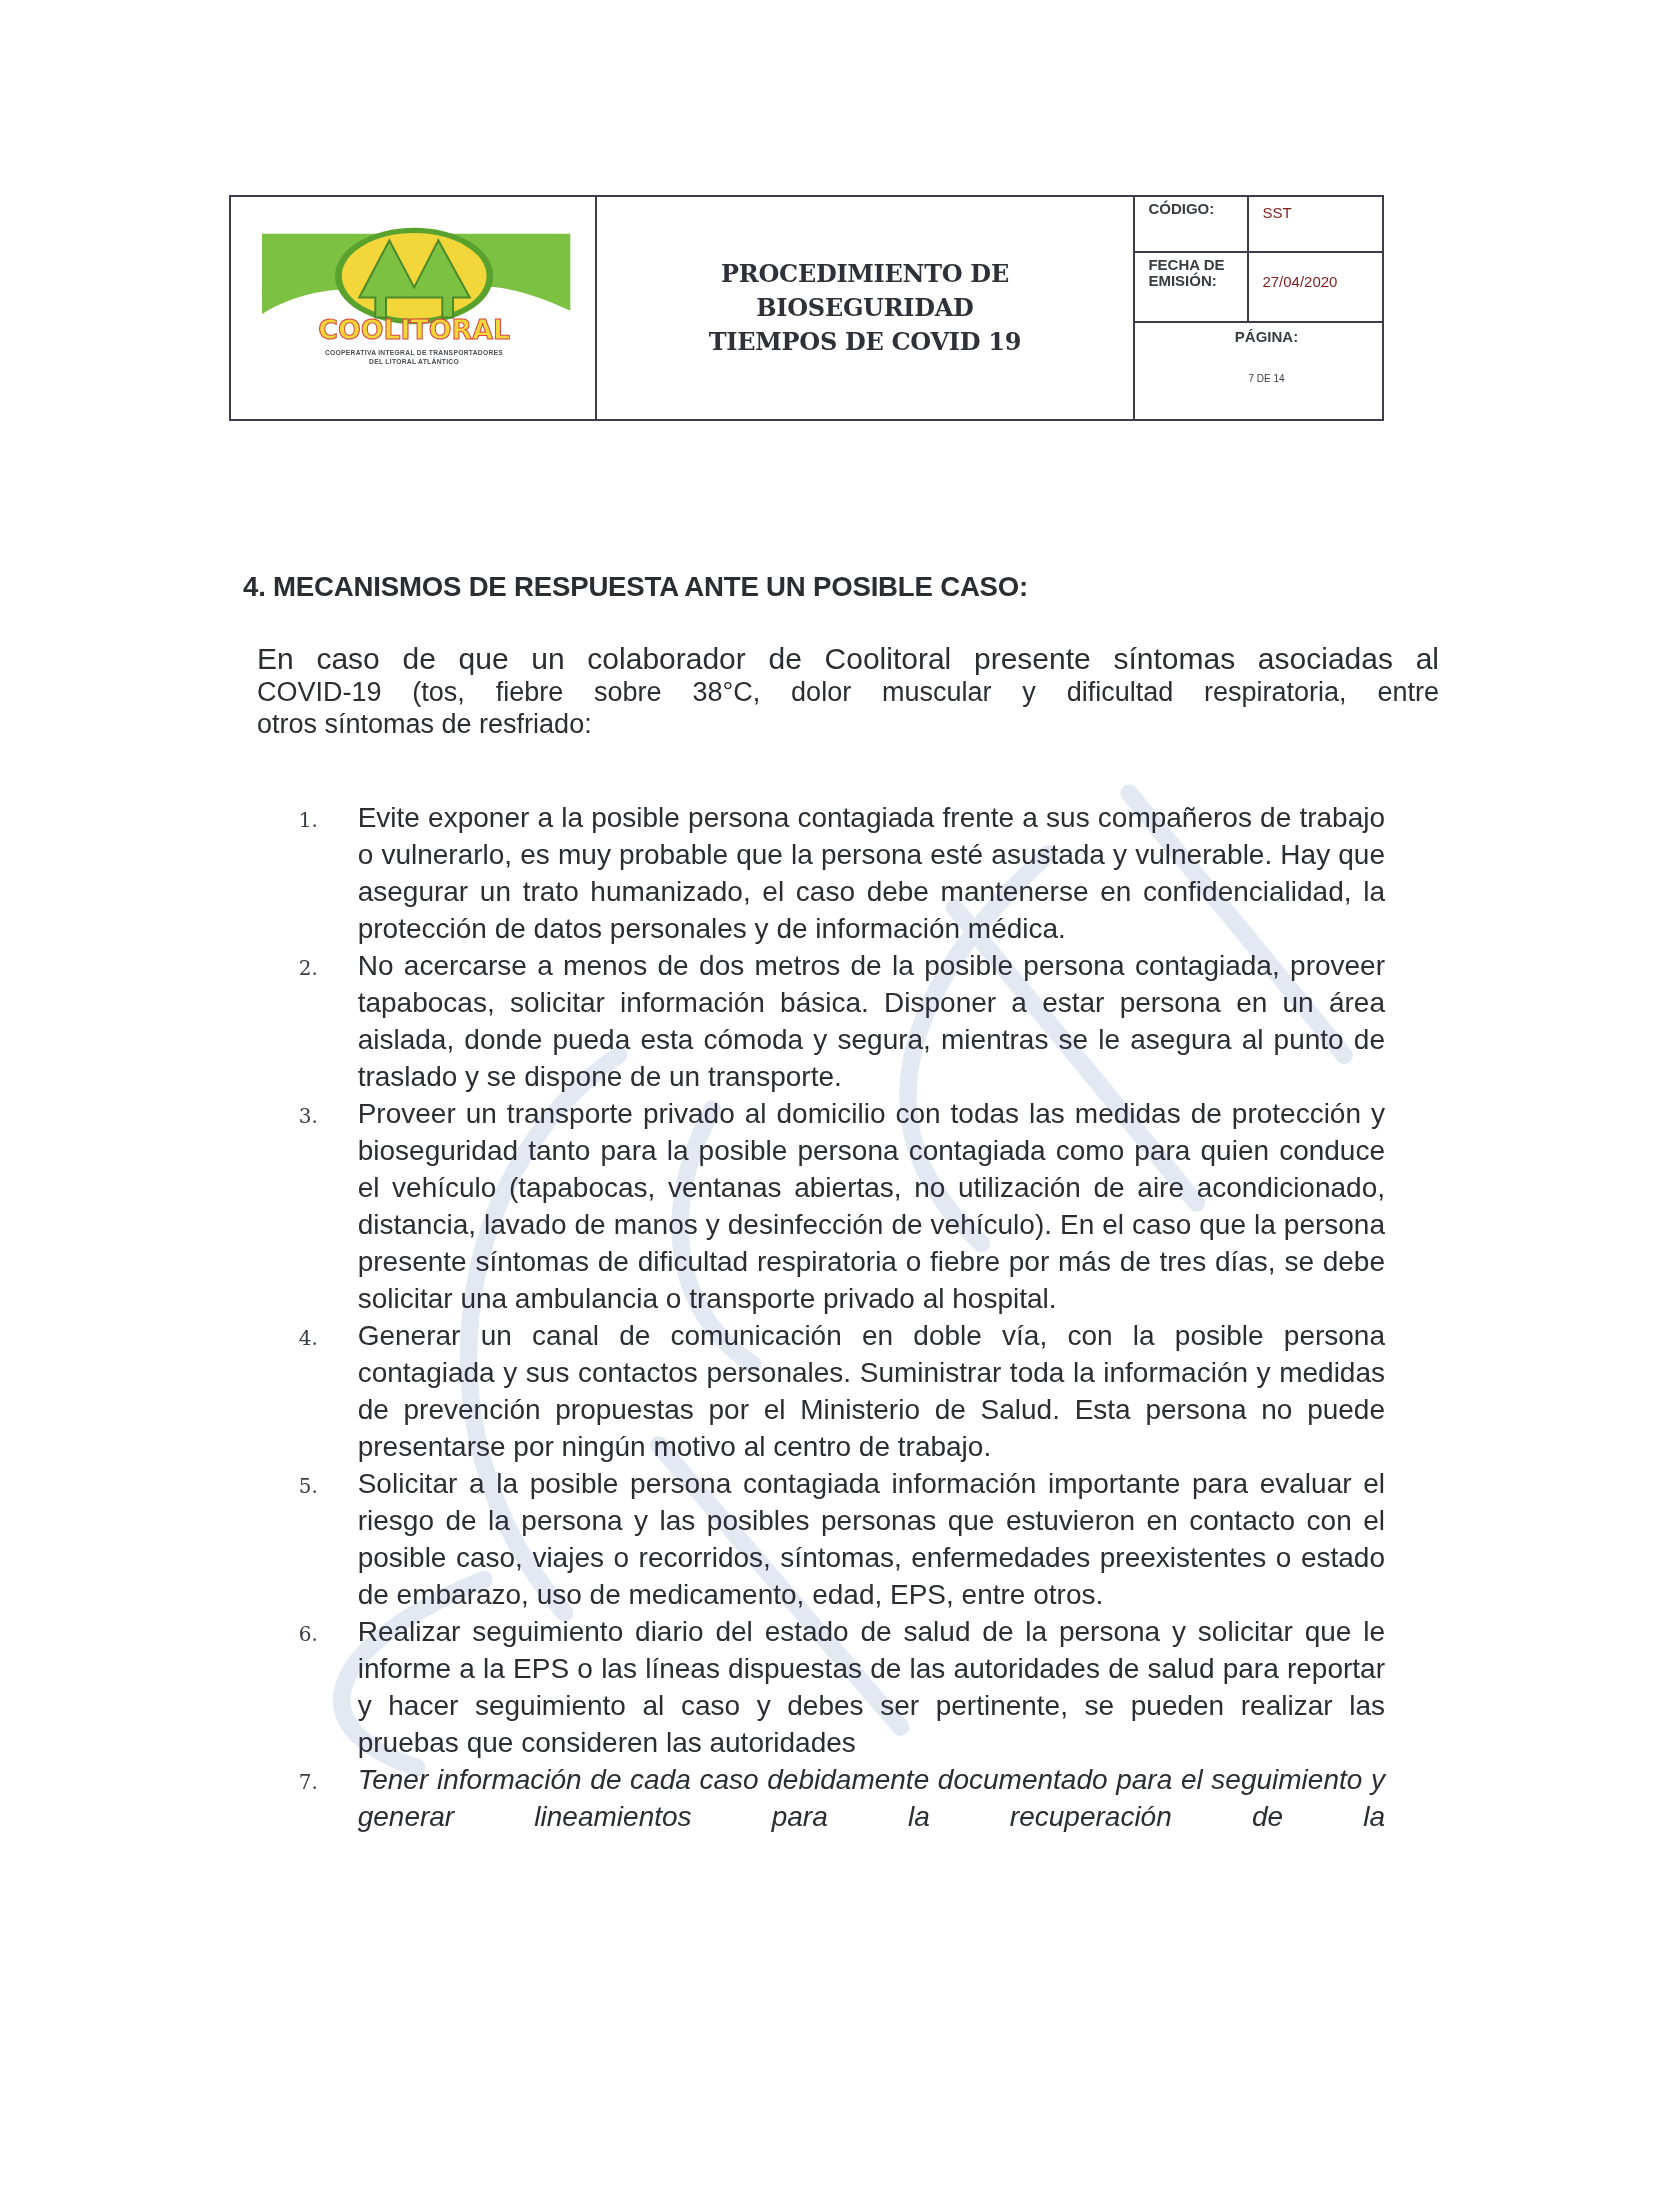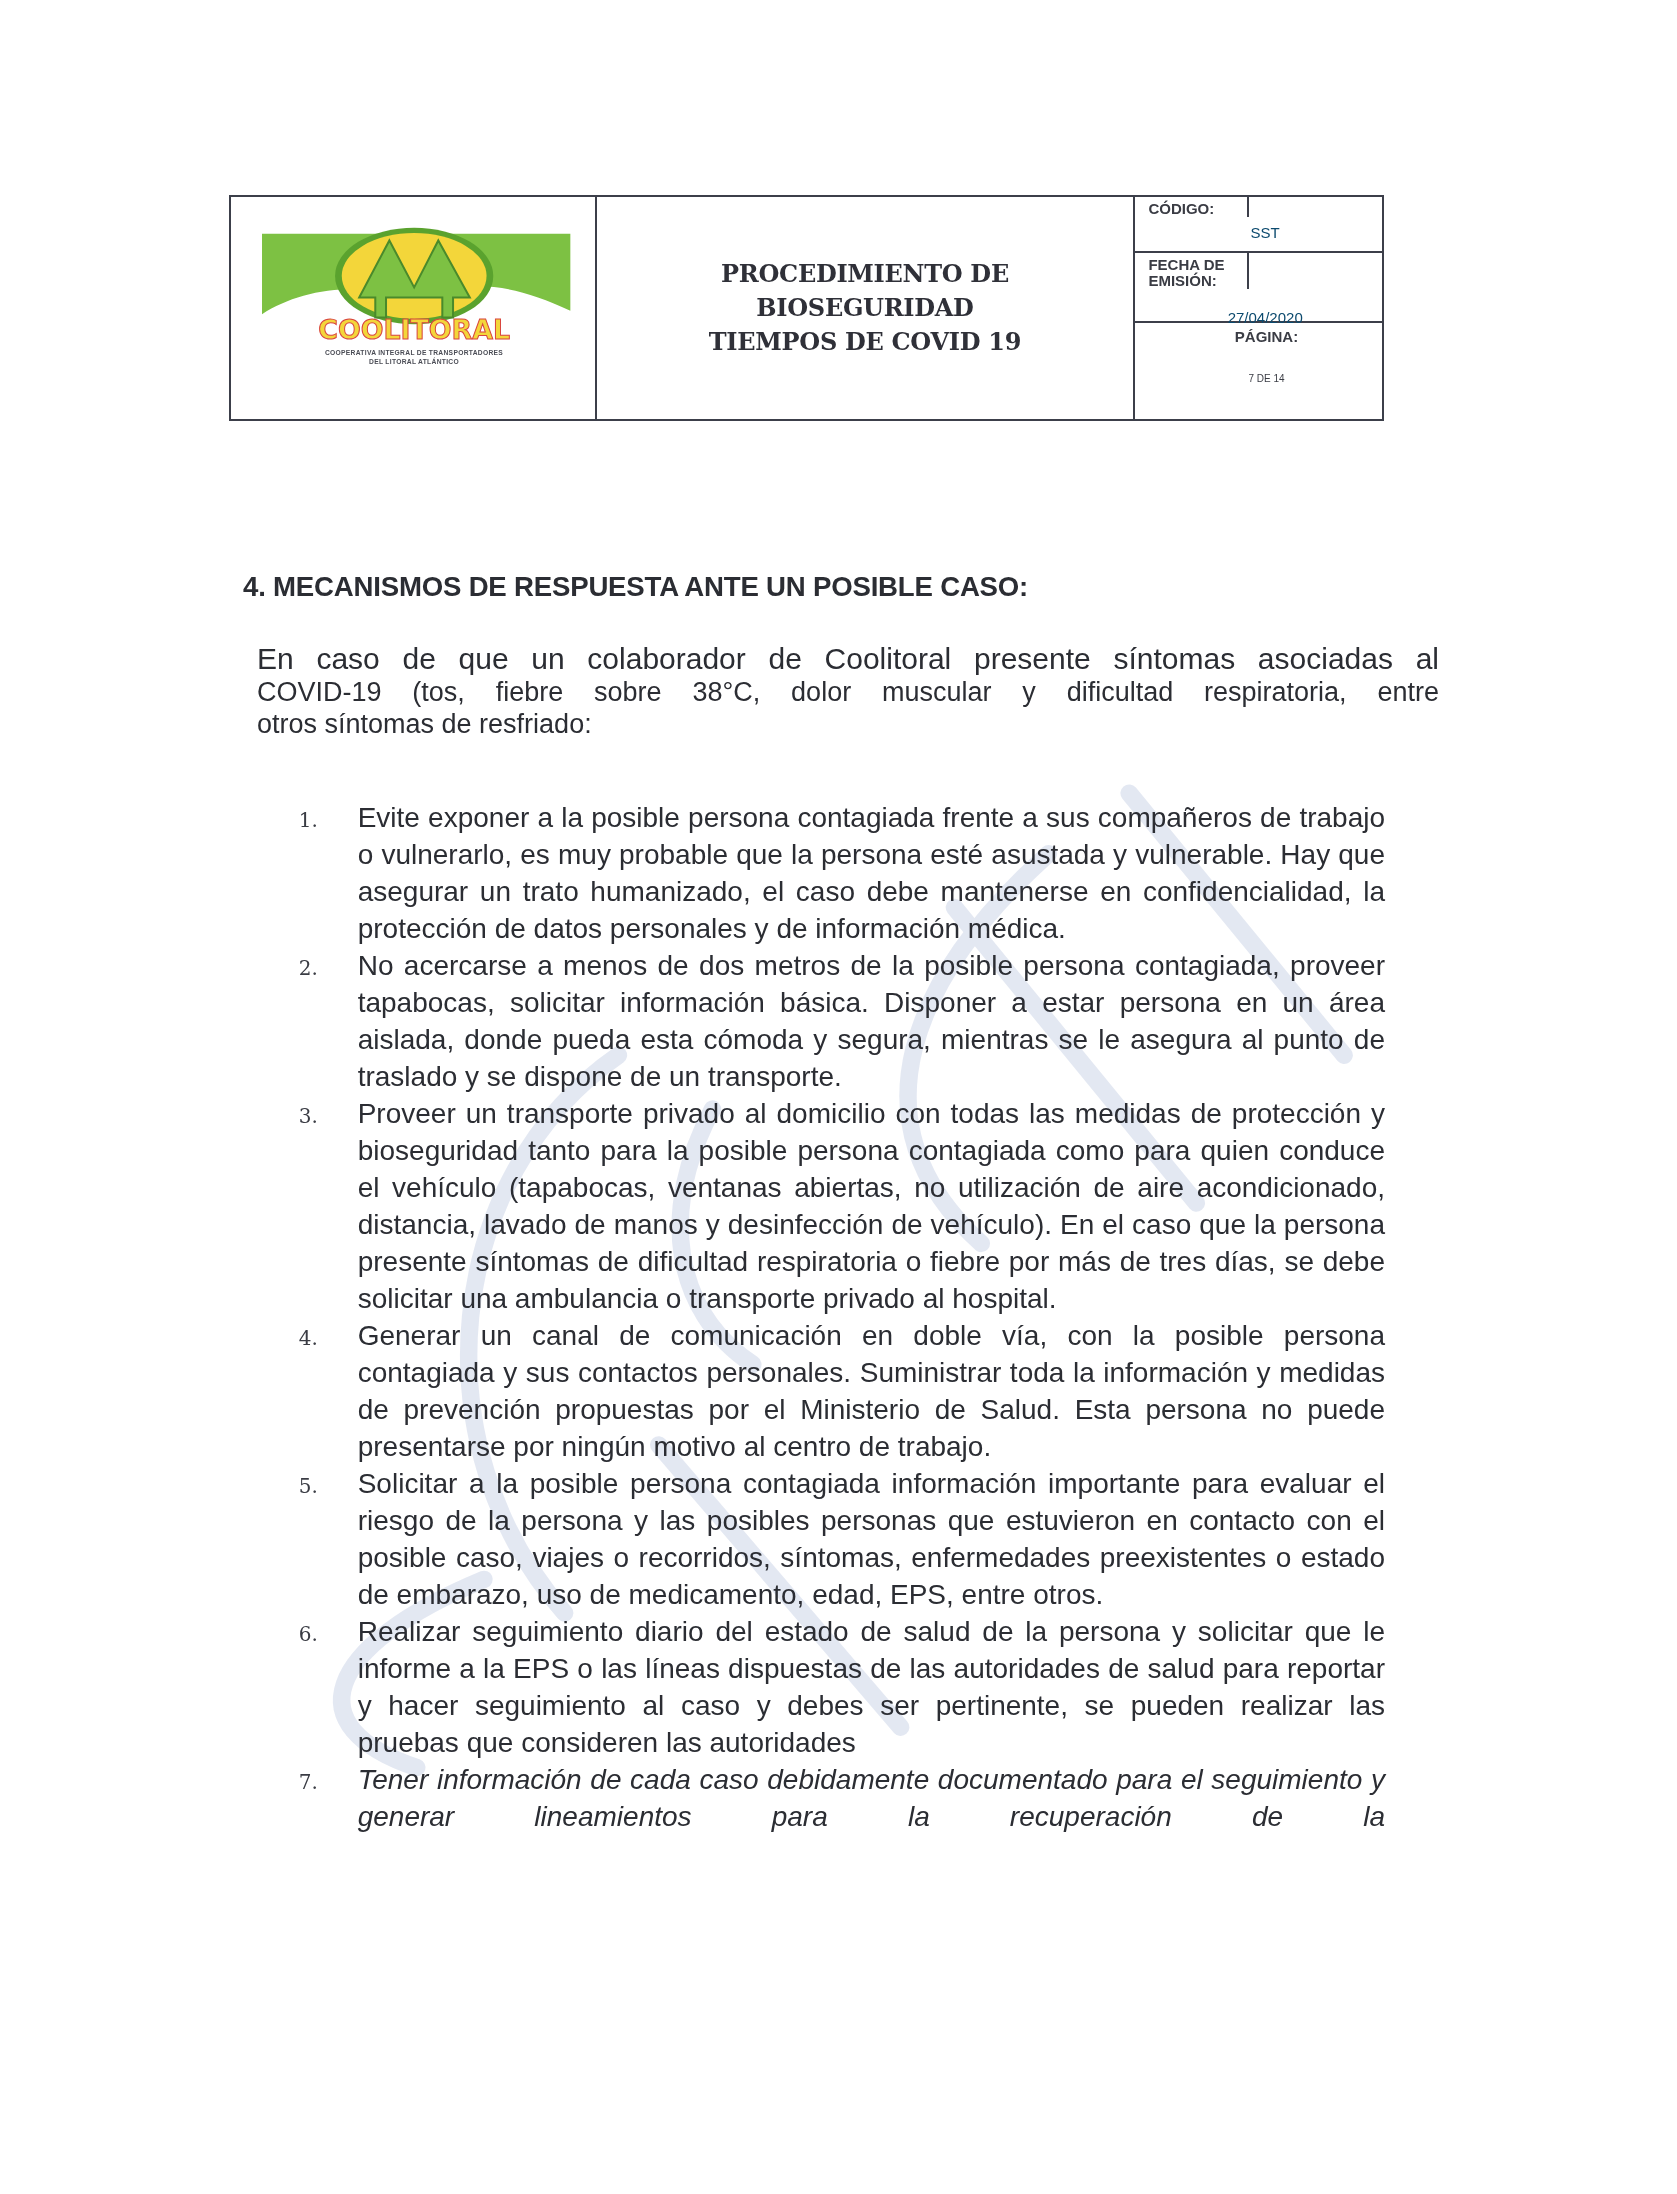--- a/index.html
+++ b/index.html
@@ -21,28 +21,28 @@
   }
   .hdr-title {
     width: 538px; border-right: 2px solid #3c3f4a; box-sizing: border-box;
     display: flex; align-items: center; justify-content: center; text-align: center;
     font-family: "DejaVu Serif", "Liberation Serif", serif; font-weight: bold;
     font-size: 24px; line-height: 34px; color: #2f3038; padding: 0 13.4px;
     letter-spacing: -0.3px;
   }
   .hdr-title span { display: block; }
   .hdr-meta { flex: 1; display: flex; flex-direction: column; font-family: "Liberation Sans", sans-serif; }
-  .meta-row { display: flex; border-bottom: 2px solid #3c3f4a; box-sizing: border-box; flex-direction: column; }
+  .meta-row { display: flex; border-bottom: 2px solid #3c3f4a; box-sizing: border-box; }
   .meta-row.r1 { height: 56px; }
   .meta-row.r2 { height: 70px; }
   .meta-lbl {
     width: 114px; border-right: 2px solid #3c3f4a; box-sizing: border-box;
     font-weight: bold; font-size: 15px; line-height: 16px; padding: 4px 0 0 13.4px; color: #3a3c44;
   }
-  .meta-val { flex: 1; font-size: 15px; padding: 6.7px 0 0 13.4px; color: #0c4a6e; text-align: center; }
+  .meta-val { flex: 1; font-size: 15px; padding: 6.7px 0 0 13.4px; color: #7f1d1d; }
   .meta-row.r2 .meta-val { padding-top: 20px; }
   .meta-page { flex: 1; text-align: center; font-size: 15px; color: #3a3c44; padding-left: 16px; }
   .meta-page .lbl { font-weight: bold; margin-top: 5.4px; }
   .meta-page .val { font-weight: normal; margin-top: 28px; font-size: 10px; }
 
   .logo-svg { position: absolute; left: 27px; top: 20px; }
   .logo-sub {
     position: absolute; left: 0; width: 366px; text-align: center;
     font-size: 6.7px; font-weight: bold; letter-spacing: 0.3px; color: #4a4c55; line-height: 8.7px;
   }

